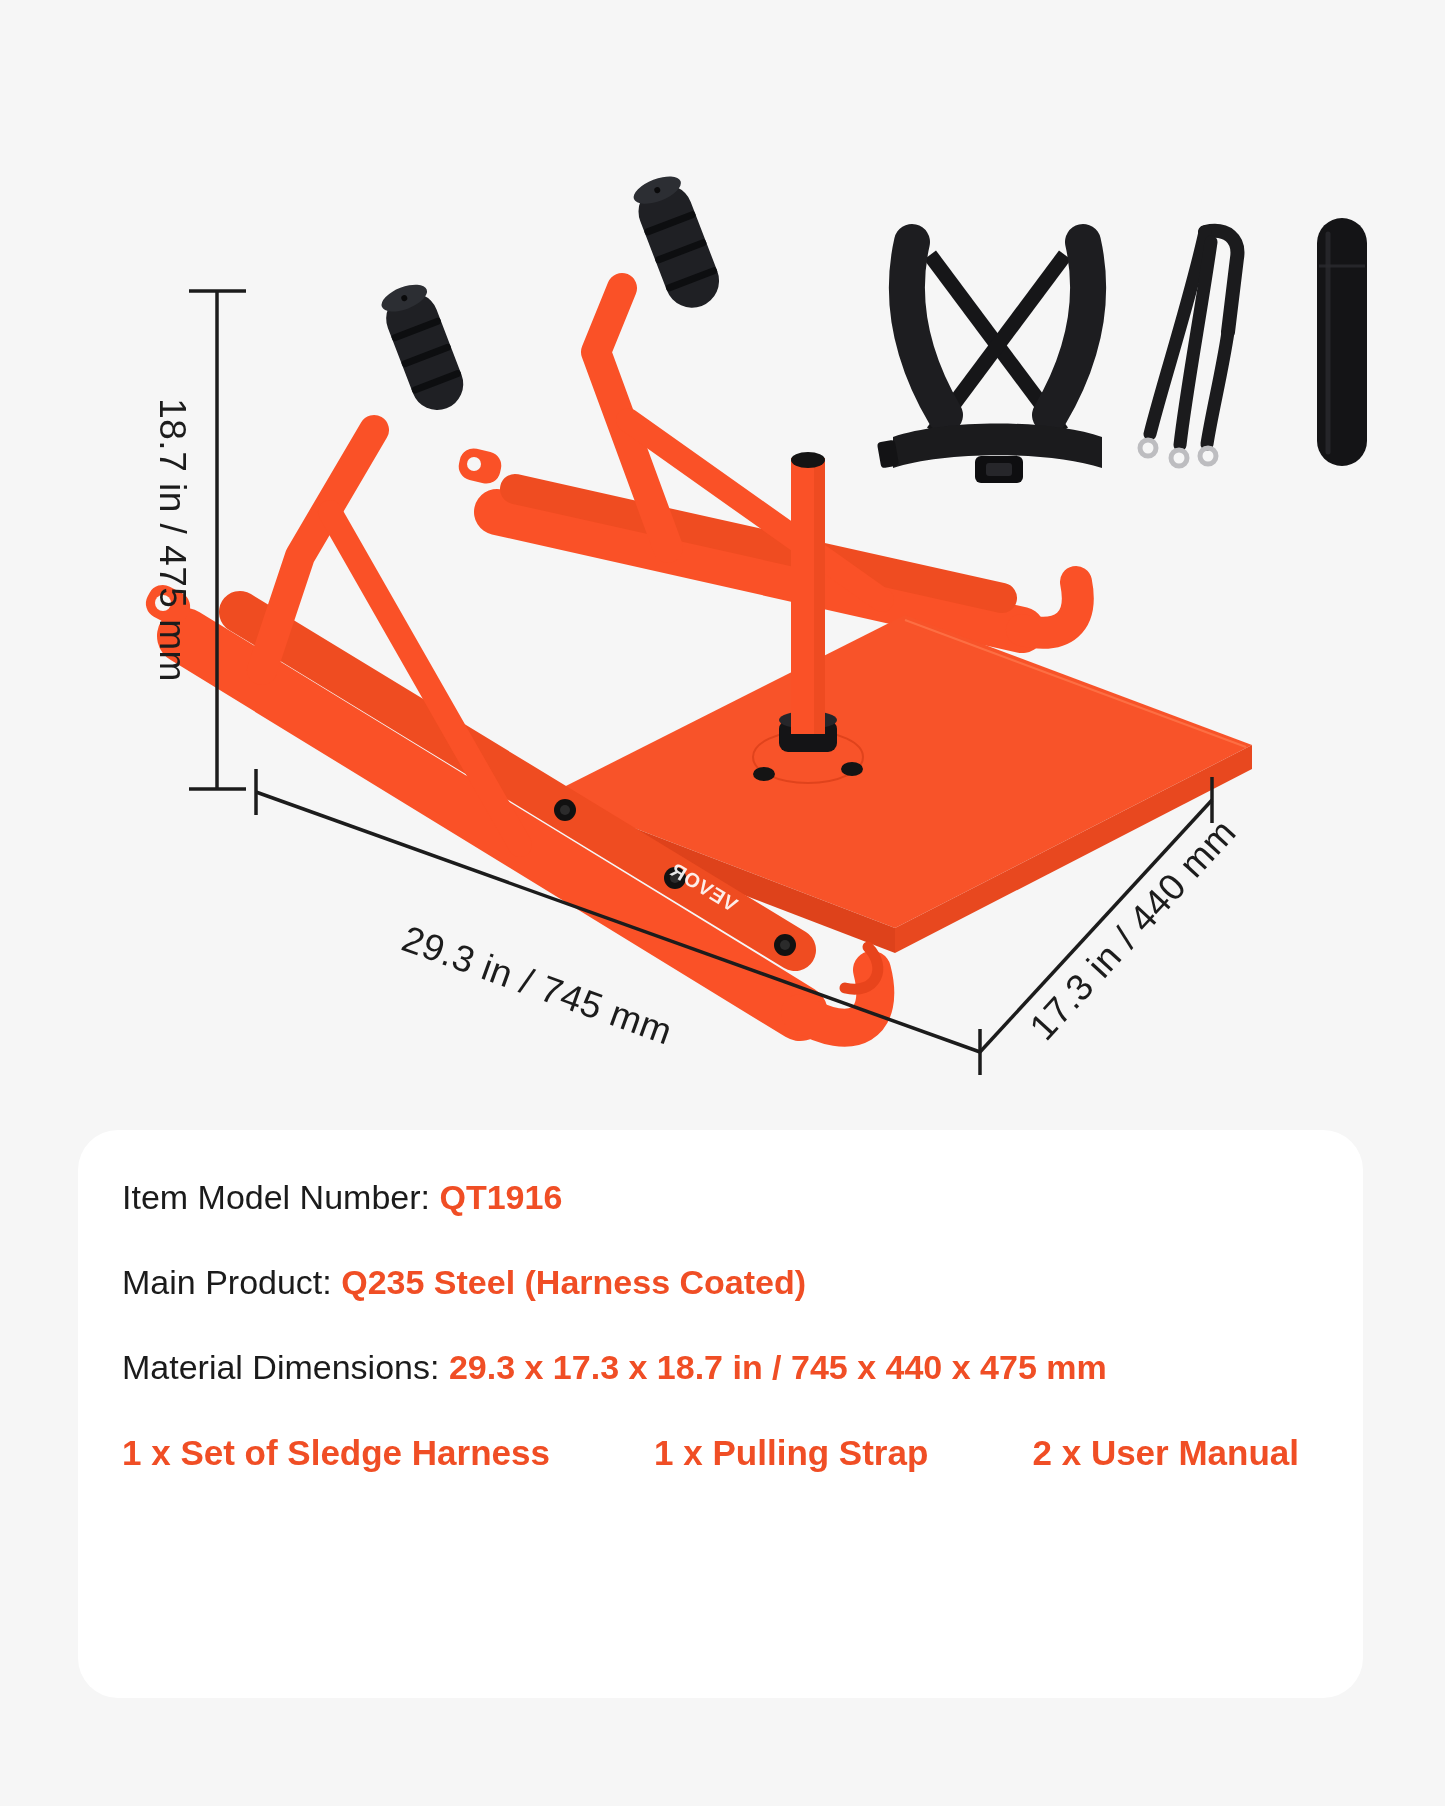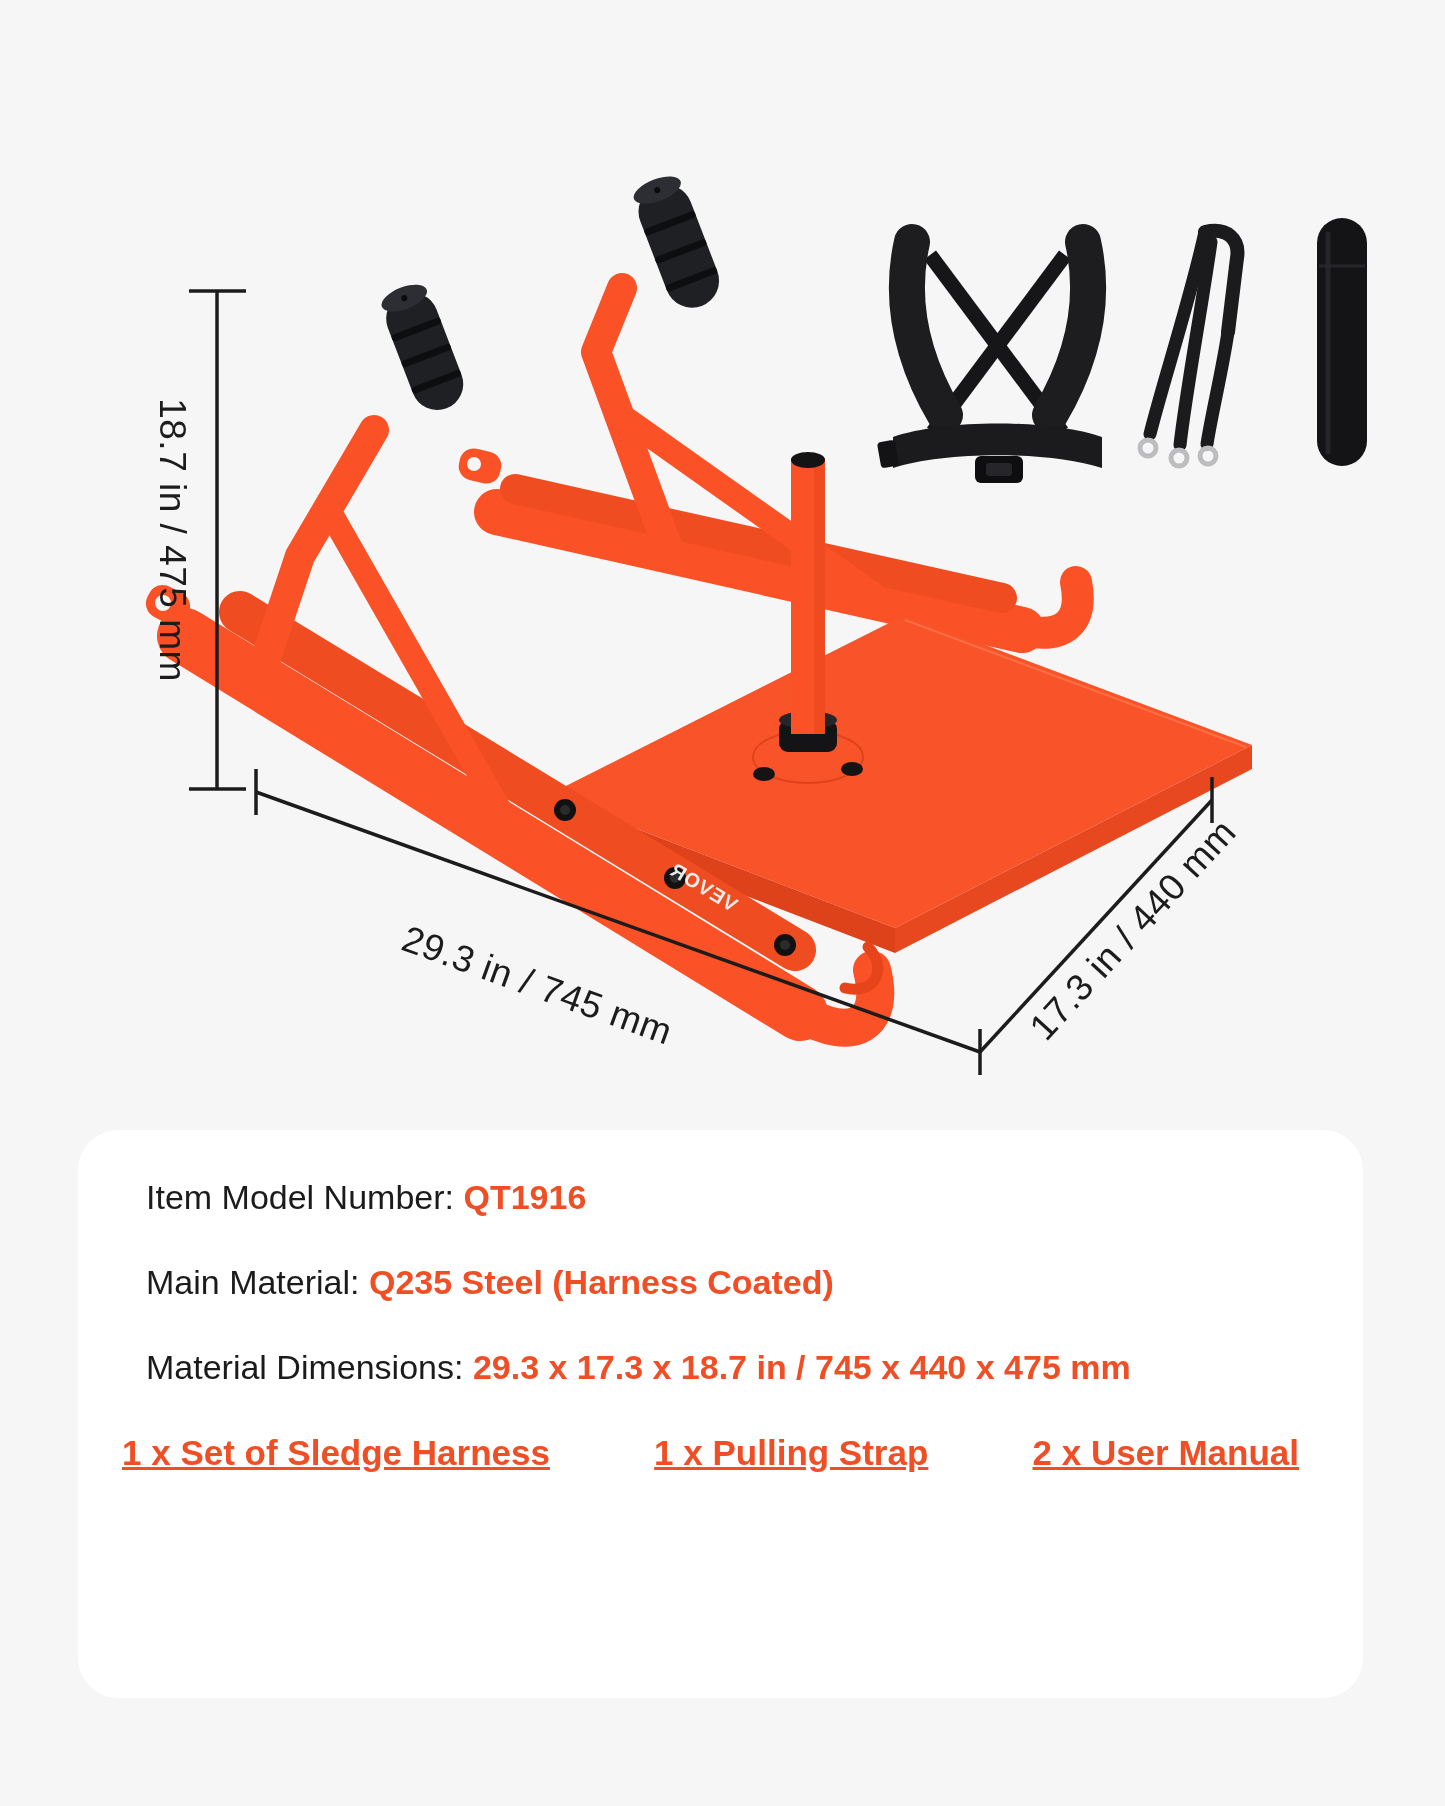--- a/index.html
+++ b/index.html
@@ -8,26 +8,26 @@
     font-family:"Liberation Sans", sans-serif;margin:0 auto;
   }
   .illustration{position:absolute;left:0;top:0;width:1445px;height:1080px;}
   .dim-label{font-family:"Liberation Sans", sans-serif;font-size:37px;font-weight:500;fill:#1c1c1c;letter-spacing:.5px;}
   .brand-mark{font-family:"Liberation Sans", sans-serif;font-size:20px;font-weight:700;fill:#ffffff;opacity:.9;letter-spacing:1px;}
   .spec-card{
     position:absolute;left:78px;top:1130px;width:1285px;height:568px;
     background:#ffffff;border-radius:40px;box-sizing:border-box;
     padding:50px 64px 0 44px;
   }
-  .spec-row{height:34px;line-height:34px;margin-bottom:51px;font-size:34px;color:#1b1b1b;white-space:nowrap;margin-left:24px;}
+  .spec-row{height:34px;line-height:34px;margin-bottom:51px;font-size:34px;color:#1b1b1b;white-space:nowrap;}
   .spec-row .label{font-weight:400;color:#1b1b1b;}
   .spec-row .value{font-weight:700;color:#f04e25;}
   .acc-row{
     display:flex;justify-content:space-between;align-items:flex-start;
-    font-size:35px;font-weight:700;color:#f04e25;line-height:36px;white-space:nowrap;text-decoration:underline;
+    font-size:35px;font-weight:700;color:#f04e25;line-height:36px;white-space:nowrap;
   }
 </style>
 </head>
 <body>
 
 <div class="stage">
 
   <svg class="illustration" viewBox="0 0 1445 1080" aria-hidden="true">
 
     <g>
@@ -159,21 +159,21 @@
         <path d="M1328 234 L1328 452" stroke="#2A2A2E" stroke-width="5" opacity=".8" stroke-linecap="round"></path>
       </g>
     </g>
   </svg>
 
   <div class="spec-card">
     <div class="spec-row">
       <span class="label">Item Model Number: </span><span class="value">QT1916</span>
     </div>
     <div class="spec-row">
-      <span class="label">Main Material: </span><span class="value">Q235 Steel (Harness Coated)</span>
+      <span class="label">Main Product: </span><span class="value">Q235 Steel (Harness Coated)</span>
     </div>
     <div class="spec-row">
       <span class="label">Material Dimensions: </span><span class="value">29.3 x 17.3 x 18.7 in / 745 x 440 x 475 mm</span>
     </div>
     <div class="acc-row">
       <span>1 x Set of Sledge Harness</span>
       <span>1 x Pulling Strap</span>
       <span>2 x User Manual</span>
     </div>
   </div>

